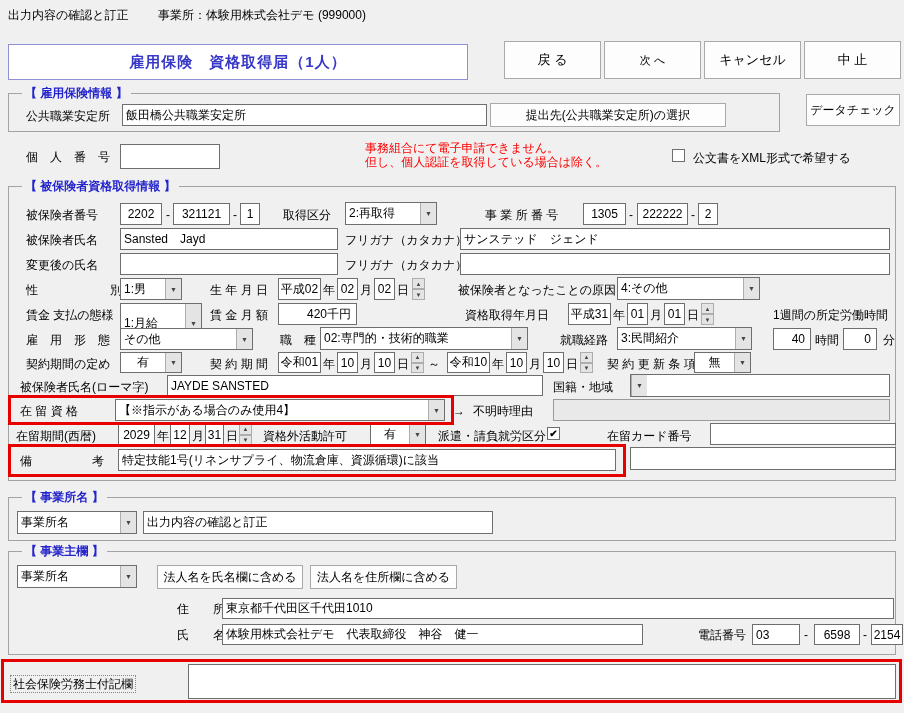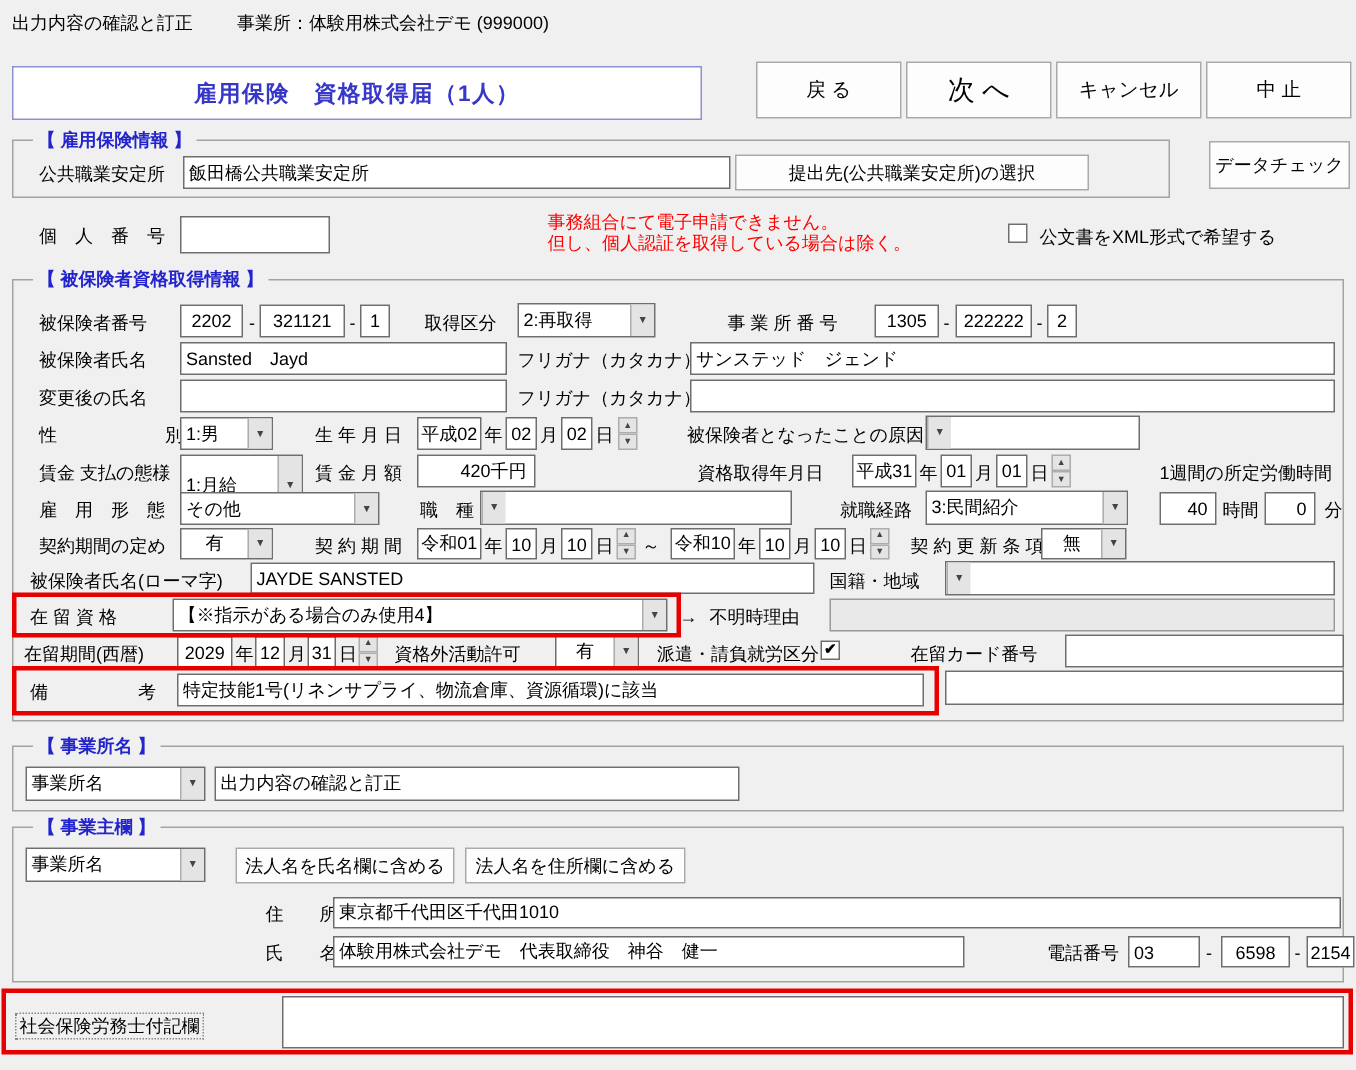--- a/index.html
+++ b/index.html
@@ -59,21 +59,21 @@
   }
 </style>
 </head>
 <body>
 
 <div class="lbl" style="left:8px;top:8px">出力内容の確認と訂正</div>
 <div class="lbl" style="left:158px;top:8px">事業所：体験用株式会社デモ (999000)</div>
 
 <div class="banner" style="left:8px;top:44px;width:460px;height:36px">雇用保険　資格取得届（1人）</div>
 <div class="btn" style="left:504px;top:41px;width:97px;height:38px;font-size:13px">戻 る</div>
-<div class="btn" style="left:604px;top:41px;width:97px;height:38px;font-size:18px">次 へ</div>
+<div class="btn" style="left:604px;top:41px;width:97px;height:38px;font-size:11px">次 へ</div>
 <div class="btn" style="left:704px;top:41px;width:97px;height:38px;font-size:13px">キャンセル</div>
 <div class="btn" style="left:804px;top:41px;width:97px;height:38px;font-size:13px">中 止</div>
 
 <div class="grp" style="left:8px;top:93px;width:772px;height:39px"></div>
 <div class="gtitle" style="left:22px;top:86px">【 雇用保険情報 】</div>
 <div class="lbl" style="left:26px;top:109px">公共職業安定所</div>
 <div class="inp" style="left:122px;top:104px;width:365px;height:22px">飯田橋公共職業安定所</div>
 <div class="btn" style="left:490px;top:103px;width:236px;height:24px">提出先(公共職業安定所)の選択</div>
 <div class="btn" style="left:806px;top:94px;width:94px;height:32px">データチェック</div>
 
@@ -126,20 +126,21 @@
 <div class="inp c" style="left:337px;top:278px;width:21px;height:22px">02</div>
 <div class="lbl" style="left:360px;top:283px">月</div>
 <div class="inp c" style="left:374px;top:278px;width:21px;height:22px">02</div>
 <div class="lbl" style="left:397px;top:283px">日</div>
 <div class="spin" style="left:412px;top:278px;height:22px">
   <span>▲</span>
   <span>▼</span>
 </div>
 <div class="lbl" style="left:458px;top:283px">被保険者となったことの原因</div>
 <div class="dd" style="left:617px;top:277px;width:143px;height:23px">
+  <span class="t">4:その他</span>
   <span class="a">▼</span>
 </div>
 
 <div class="lbl" style="left:26px;top:308px">賃金 支払の態様</div>
 <div class="dd" style="left:120px;top:303px;width:82px;height:40px">
   <span class="t">1:月給</span>
   <span class="a">▼</span>
 </div>
 <div class="lbl" style="left:210px;top:308px">賃 金 月 額</div>
 <div class="inp r" style="left:278px;top:303px;width:79px;height:22px">420千円</div>
@@ -156,20 +157,21 @@
 </div>
 <div class="lbl" style="left:773px;top:308px">1週間の所定労働時間</div>
 
 <div class="lbl" style="left:26px;top:333px">雇　用　形　態</div>
 <div class="dd" style="left:120px;top:328px;width:133px;height:22px">
   <span class="t">その他</span>
   <span class="a">▼</span>
 </div>
 <div class="lbl" style="left:280px;top:333px">職　種</div>
 <div class="dd" style="left:320px;top:327px;width:208px;height:23px">
+  <span class="t">02:専門的・技術的職業</span>
   <span class="a">▼</span>
 </div>
 <div class="lbl" style="left:560px;top:333px">就職経路</div>
 <div class="dd" style="left:617px;top:327px;width:135px;height:23px">
   <span class="t">3:民間紹介</span>
   <span class="a">▼</span>
 </div>
 <div class="inp r" style="left:773px;top:328px;width:38px;height:22px">40</div>
 <div class="lbl" style="left:815px;top:333px">時間</div>
 <div class="inp r" style="left:843px;top:328px;width:34px;height:22px">0</div>

